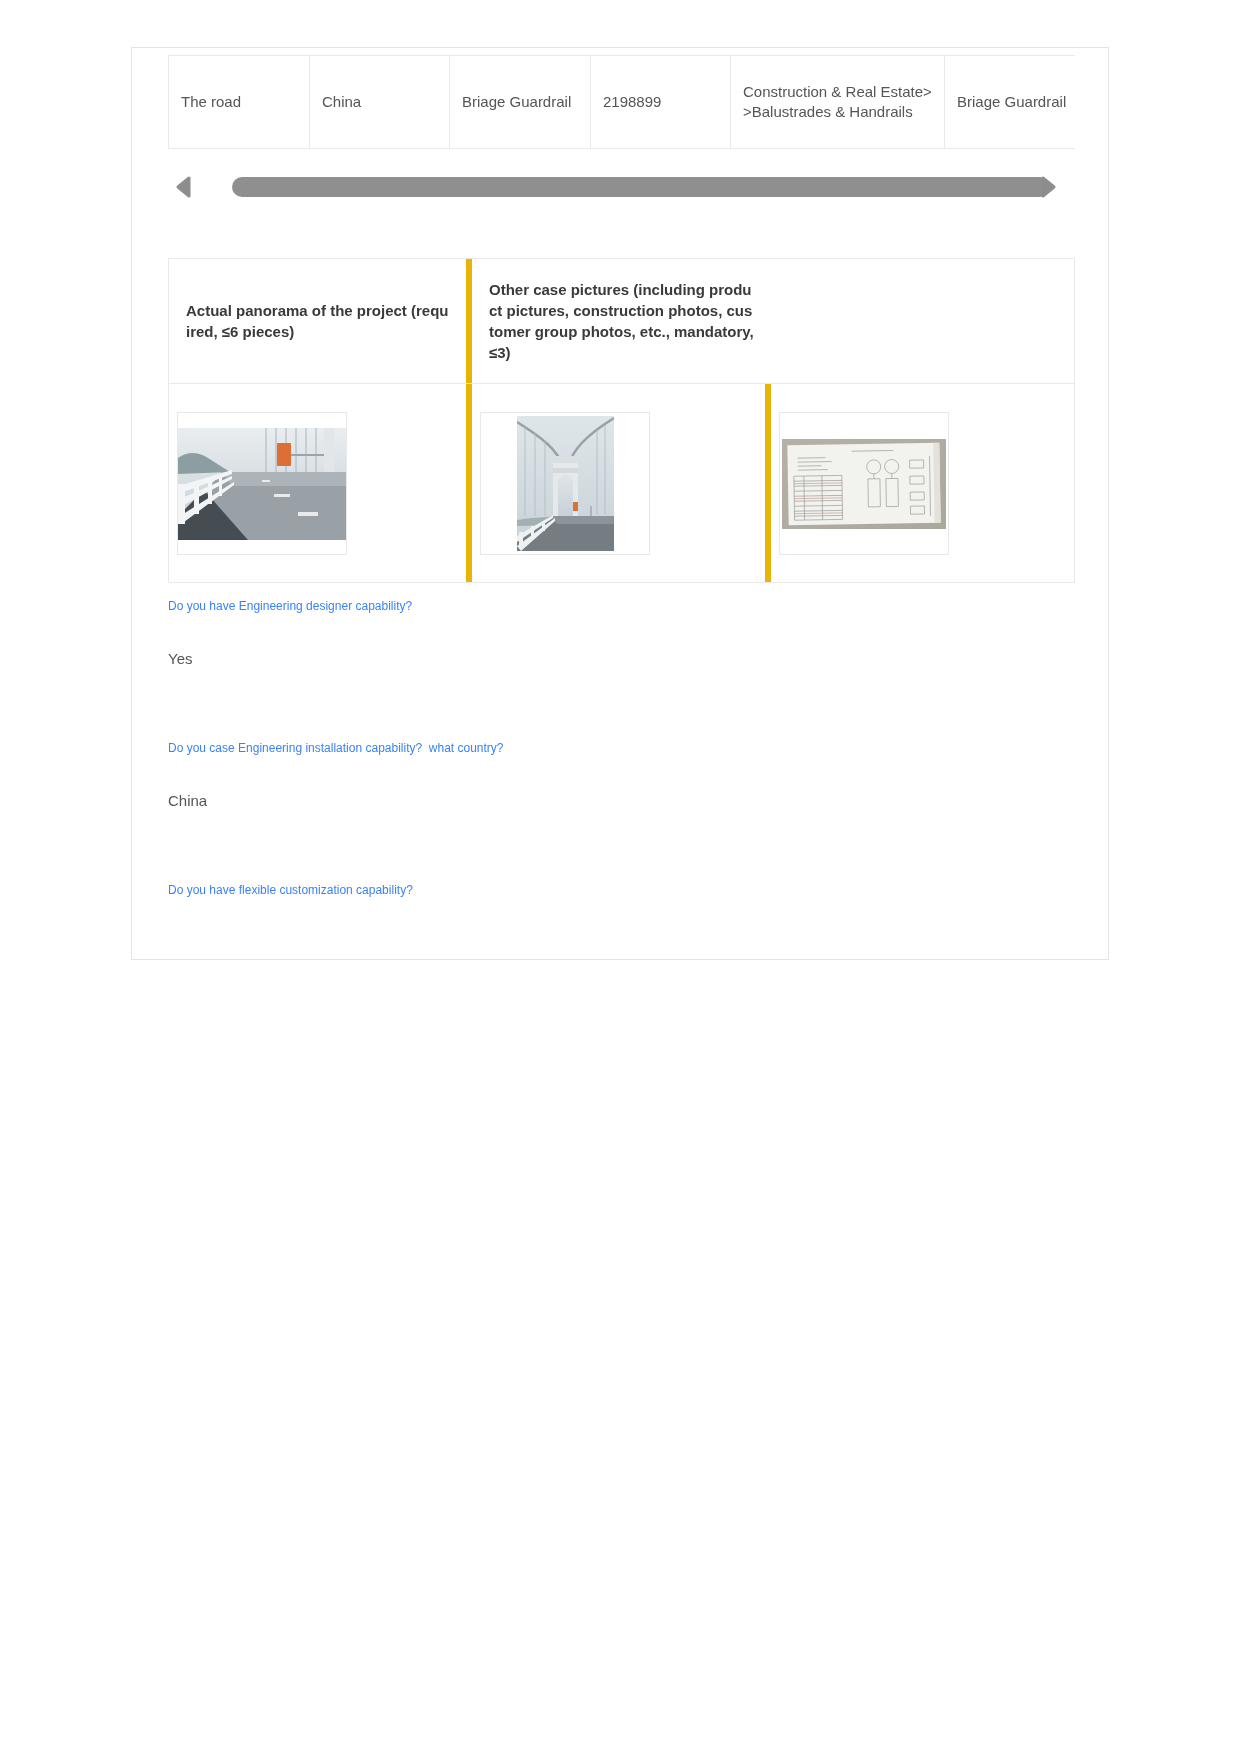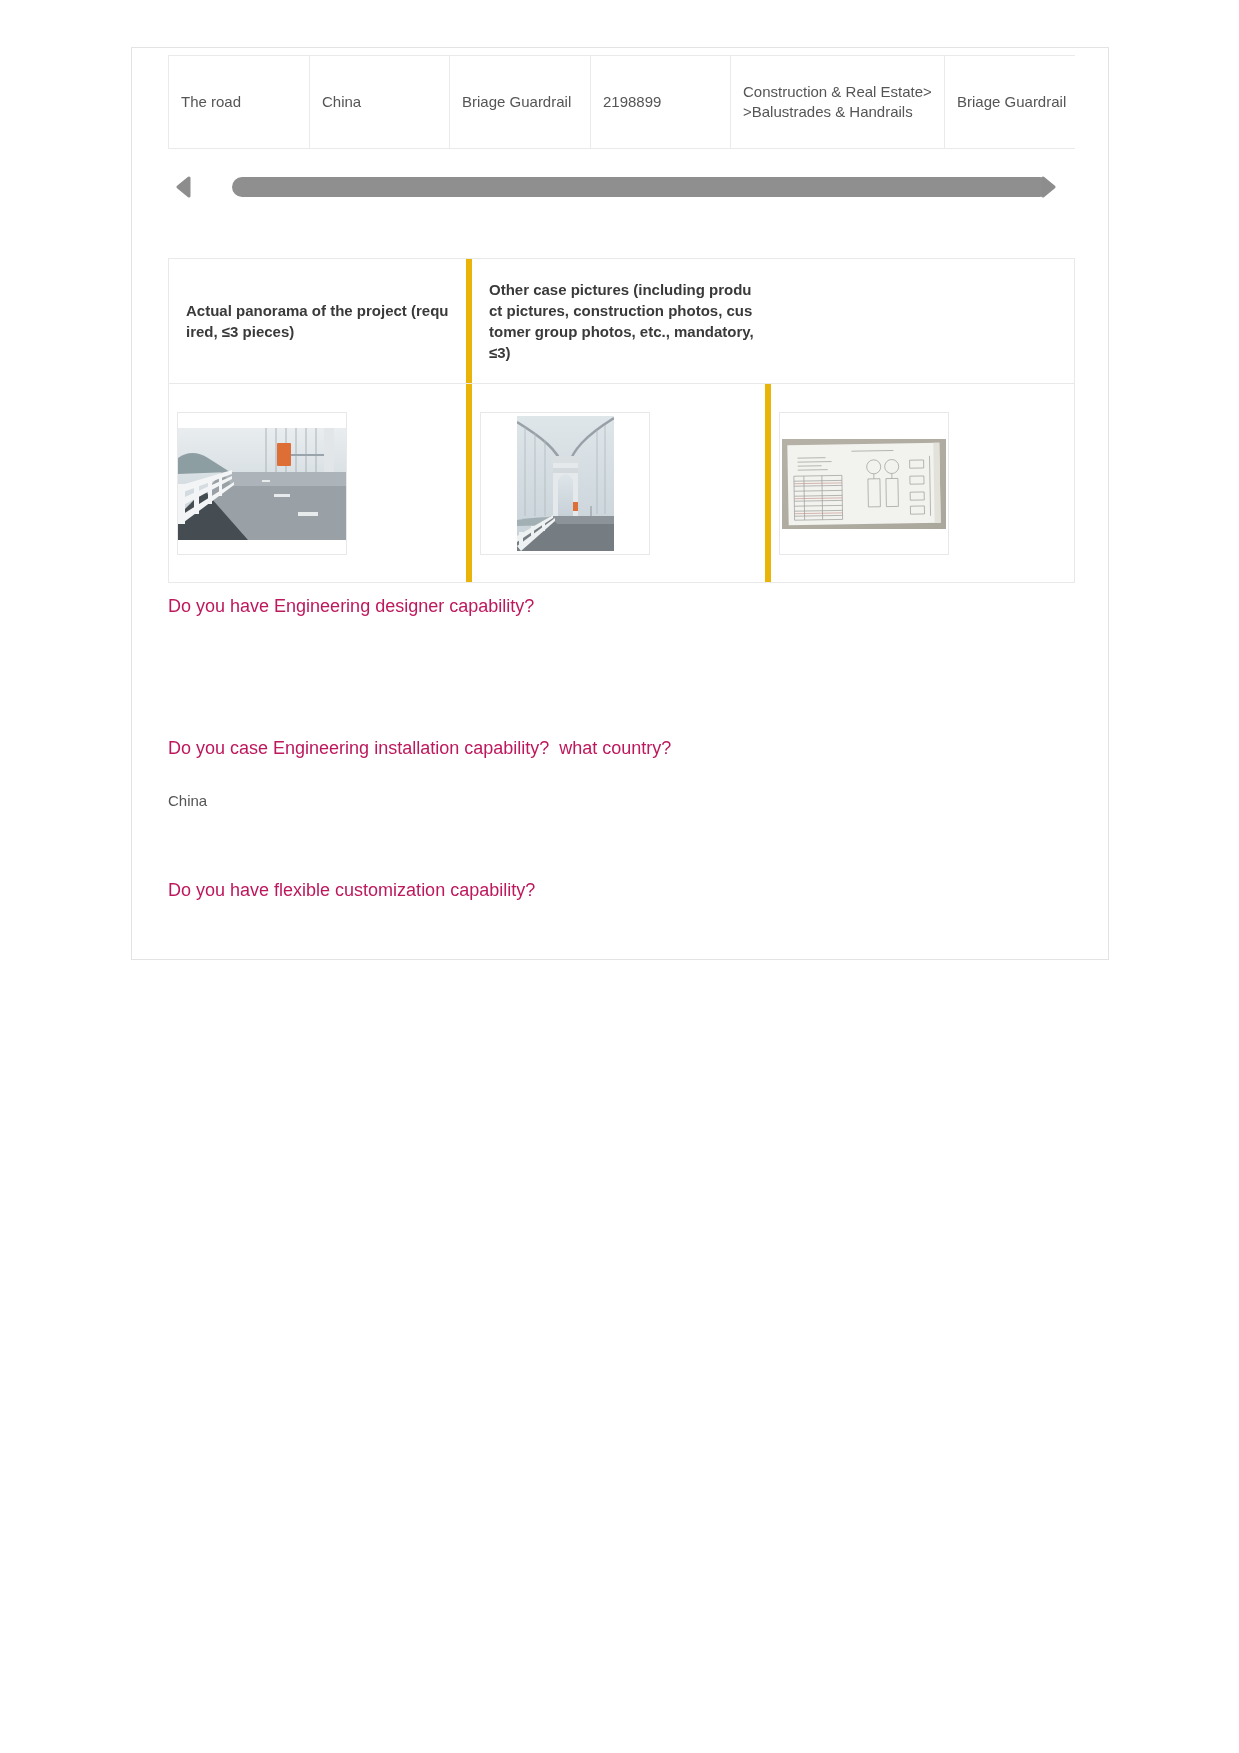--- a/index.html
+++ b/index.html
@@ -28,21 +28,21 @@
   .t2-cell{flex:none;box-sizing:border-box;border-right:6px solid #eab308;position:relative;overflow:hidden;}
   .t2-cell:last-child{border-right:none;}
   .c1{width:303px}.c2{width:299px}.c3{width:303px}
   .t2-head-text{height:100%;display:flex;align-items:center;padding:0 17px;font-size:15px;line-height:21px;font-weight:bold;color:#3a3a3a;word-break:break-all;box-sizing:border-box;}
   .thumb-frame{position:absolute;left:8px;top:28px;width:170px;height:143px;background:#fff;border:1px solid #e8e8e8;box-sizing:border-box;display:flex;align-items:center;justify-content:center;cursor:pointer;}
   .thumb-frame svg{display:block;}
 
   
   .qa-block{position:absolute;left:36px;width:880px;}
   .qa1{top:547px}.qa2{top:689px}.qa3{top:831px}
-  .question{font-size:18px;line-height:23px;color:#be185d;white-space:pre-wrap;}
+  .question{font-size:12px;line-height:23px;color:#3b82f6;white-space:pre-wrap;}
   .answer{margin-top:31px;font-size:15px;line-height:20px;color:#555;}
 </style>
 </head>
 <body>
 
 <div class="card">
 
   <div class="t1-viewport">
     <div class="t1">
       <div class="t1-cell w141">The road</div>
@@ -60,21 +60,21 @@
     </svg>
     <div class="hs-thumb"></div>
     <svg class="hs-arrow right" width="15" height="22" viewBox="0 0 15 22" aria-label="scroll-right-arrow">
       <polygon points="2,2 2,20 13,11" fill="#8d8d8d" stroke="#8d8d8d" stroke-width="3" stroke-linejoin="round"></polygon>
     </svg>
   </div>
 
   <div class="t2">
     <div class="t2-row head">
       <div class="t2-cell c1">
-        <div class="t2-head-text">Actual panorama of the project (required, ≤3 pieces)</div>
+        <div class="t2-head-text">Actual panorama of the project (required, ≤6 pieces)</div>
       </div>
       <div class="t2-cell c2">
         <div class="t2-head-text">Other case pictures (including product pictures, construction photos, customer group photos, etc., mandatory, ≤3)</div>
       </div>
     </div>
     <div class="t2-row imgs">
       <div class="t2-cell c1">
         <div class="thumb-frame" aria-label="bridge roadway panorama photo">
           <svg width="168" height="112" viewBox="0 0 168 112">
             <defs>
@@ -203,20 +203,21 @@
               </g>
             </g>
           </svg>
         </div>
       </div>
     </div>
   </div>
 
   <div class="qa-block qa1">
     <div class="question">Do you have Engineering designer capability?</div>
+    <div class="answer">Yes</div>
   </div>
   <div class="qa-block qa2">
     <div class="question">Do you case Engineering installation capability?  what country?</div>
     <div class="answer">China</div>
   </div>
   <div class="qa-block qa3">
     <div class="question">Do you have flexible customization capability?</div>
   </div>
 
 </div>

